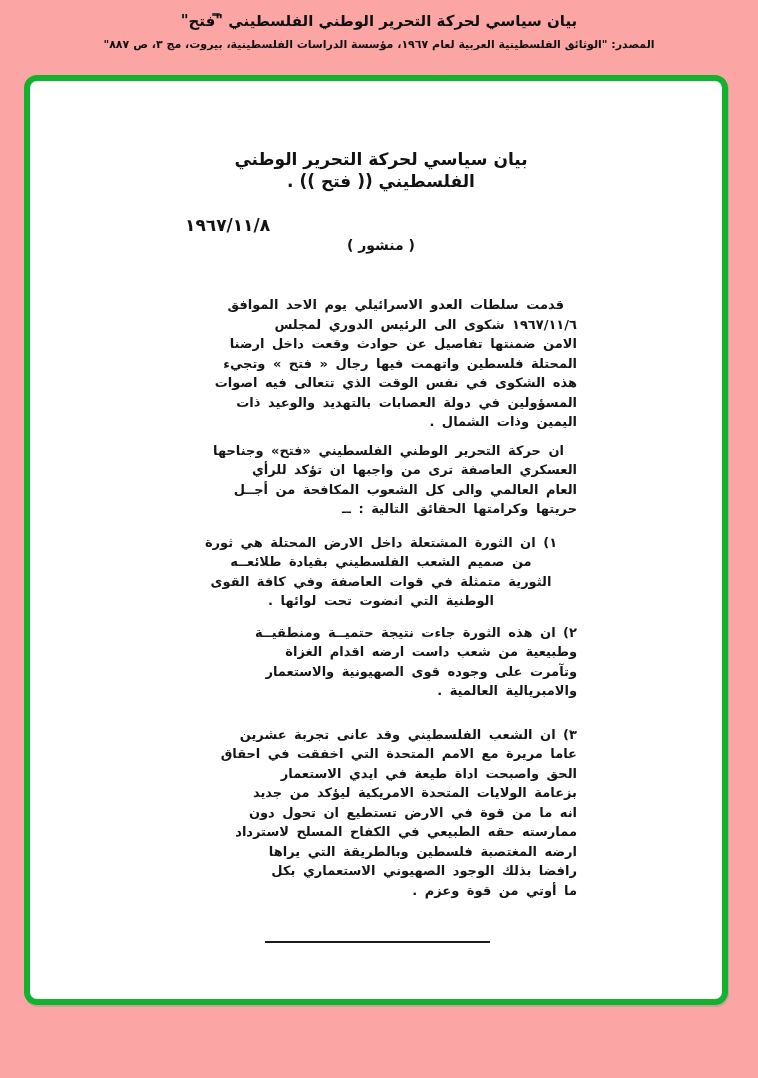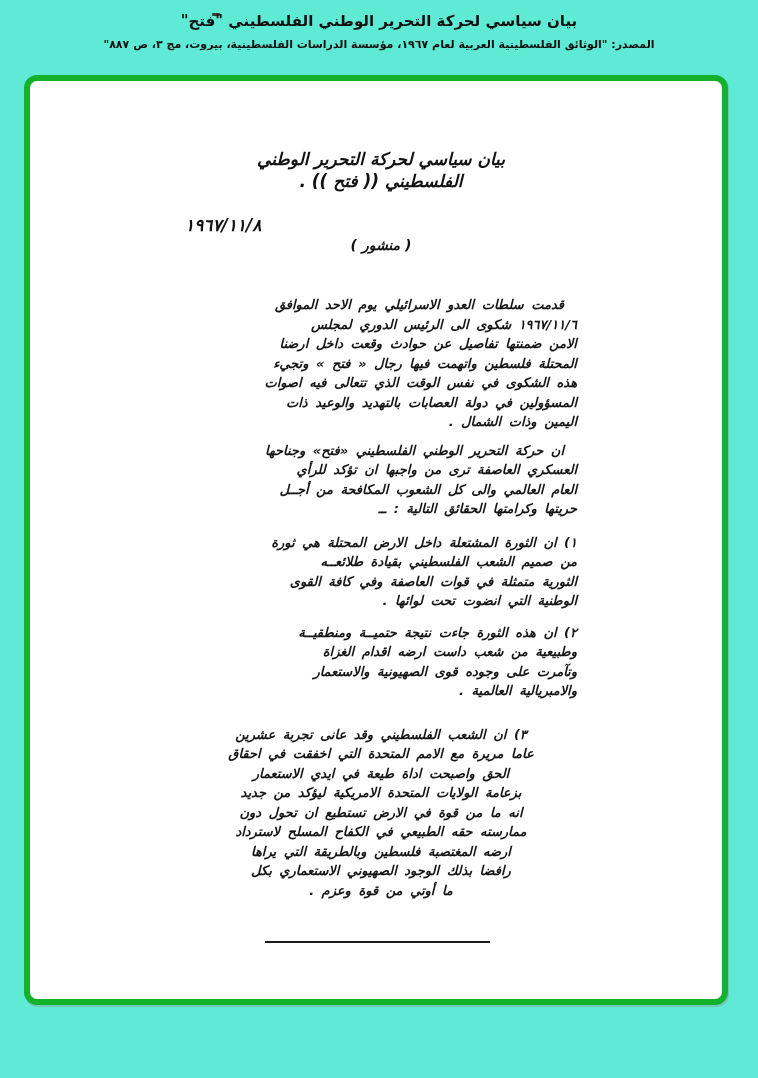--- a/index.html
+++ b/index.html
@@ -4,21 +4,21 @@
 <style>
   html, body {
     margin: 0;
     padding: 0;
     background: #ffffff;
   }
   .page {
     position: relative;
     width: 758px;
     height: 1078px;
-    background: #5eead4;
+    background: #fca5a5;
     overflow: hidden;
     font-family: "DejaVu Sans", sans-serif;
     color: #161616;
   }
   .top-dash {
     position: absolute;
     left: 212px;
     top: 13px;
     width: 8px;
     height: 3px;
@@ -94,43 +94,43 @@
     font-size: 13px;
     line-height: 19.5px;
     font-weight: bold;
     white-space: pre-line;
     word-spacing: 3px;
     margin: 0;
     color: #161616;
   }
   .p1 { text-indent: 13px; margin-bottom: 9px; margin-top: 40px; }
   .p2 { text-indent: 13px; margin-bottom: 14px; text-align: right; }
-  .i1 { margin-bottom: 12px; }
+  .i1 { margin-bottom: 12px; text-align: center; }
   .i2 { margin-bottom: 24px; }
-  .i3 { margin-bottom: 10px; text-align: center; }
+  .i3 { margin-bottom: 10px; }
   .rule {
     width: 225px;
     height: 2px;
     background: #1c1c1c;
     margin: 41px 87px 0 80px;
   }
 </style>
 </head>
 <body>
 
 <div class="page">
 
   <div class="top-dash"></div>
 
   <div class="header">
     <div class="header-title">بيان سياسي لحركة التحرير الوطني الفلسطيني "فتح"</div>
     <div class="header-source">المصدر: "الوثائق الفلسطينية العربية لعام ١٩٦٧، مؤسسة الدراسات الفلسطينية، بيروت، مج ٣، ص ٨٨٧"</div>
   </div>
 
-  <div class="frame" style="border-color: rgb(18, 177, 46); font-style: italic;">
+  <div class="frame" style="border-color: rgb(18, 177, 46);">
     <div class="doc">
 
       <div class="doc-title">بيان سياسي لحركة التحرير الوطني
 الفلسطيني (( فتح )) .</div>
 
       <div class="doc-date">١٩٦٧/١١/٨</div>
 
       <div class="doc-pub">( منشور )</div>
 
       <div class="para p1">قدمت سلطات العدو الاسرائيلي يوم الاحد الموافق

